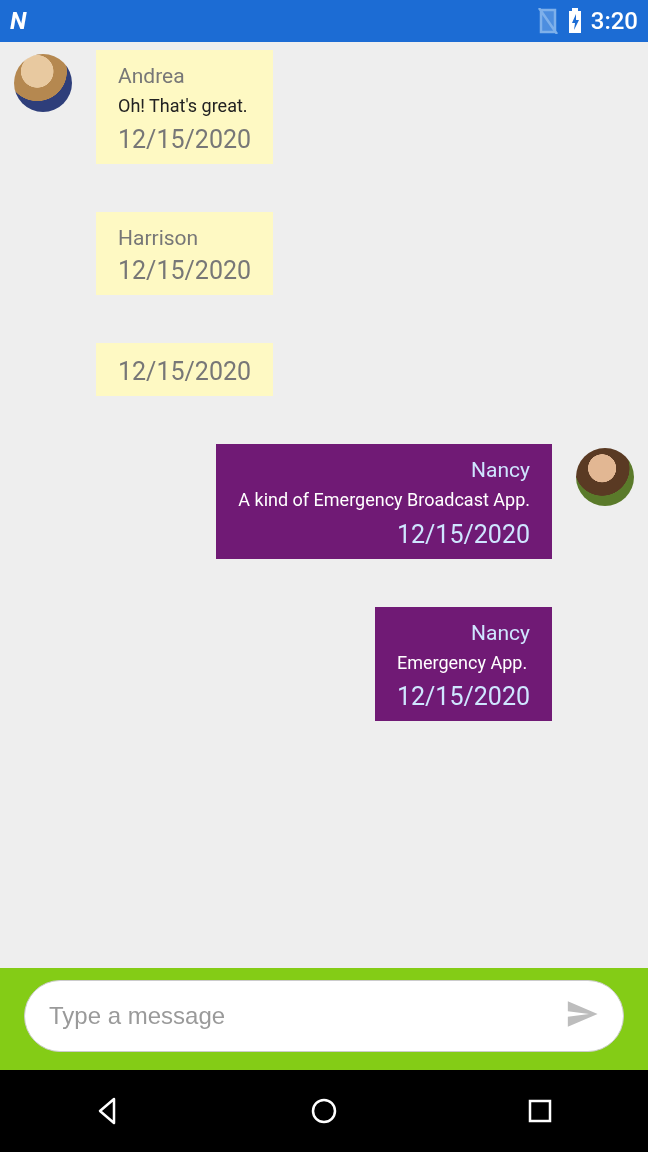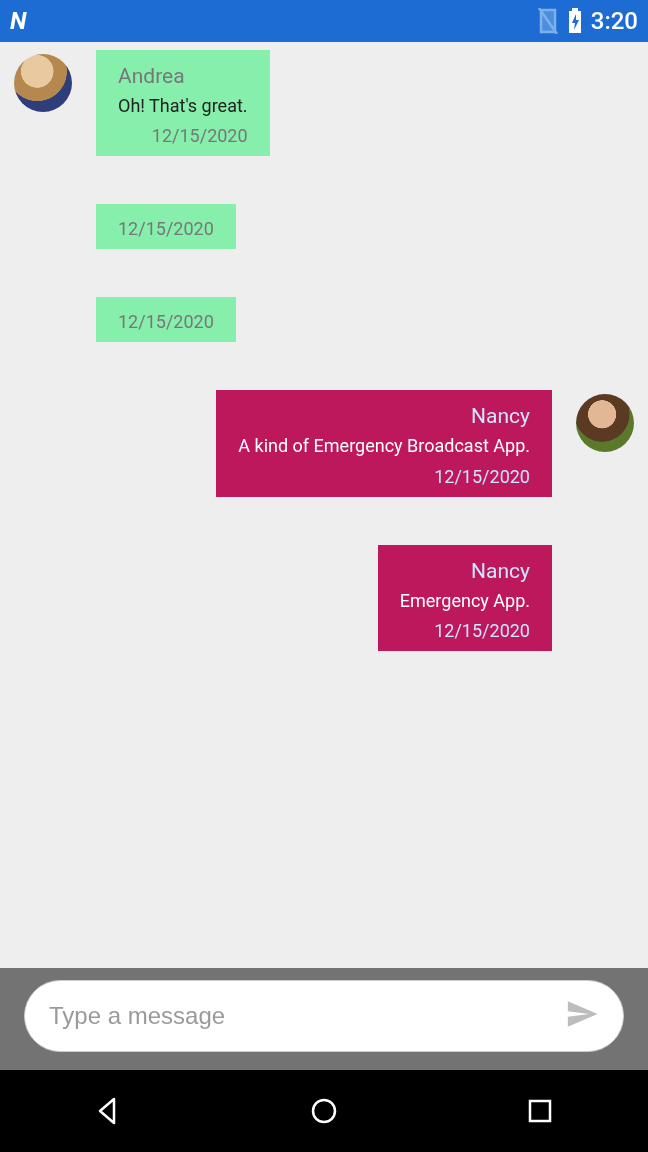--- a/index.html
+++ b/index.html
@@ -38,53 +38,53 @@
   }
   .avatar {
     width: 58px; height: 58px; border-radius: 50%;
     position: absolute;
     top: 4px;
     overflow: hidden;
   }
   .avatar.left { left: 0; }
   .avatar.right { right: 0; }
   .bubble {
-    background: #86efac;
+    background: #fef9c3;
     padding: 14px 22px 10px 22px;
     display: inline-block;
     max-width: 500px;
   }
   .row-left { padding-left: 82px; text-align: left; }
   .row-right { padding-right: 82px; text-align: right; }
   .row-right .bubble { text-align: left; }
-  .bubble.outgoing { background: #be185d; color: #fff; }
+  .bubble.outgoing { background: #701a75; color: #fff; }
   .sender {
     font-size: 21px;
     color: #777;
     margin-bottom: 6px;
   }
   .bubble.outgoing .sender { color: #cfe6ff; text-align: right; }
   .msg-text {
     font-size: 18px;
     color: #222;
     line-height: 1.3;
     margin-bottom: 8px;
   }
   .bubble.outgoing .msg-text { color: #fff; }
   .ts {
-    font-size: 18px;
+    font-size: 25px;
     color: #777;
     text-align: right;
   }
   .bubble.outgoing .ts { color: #cfe6ff; }
   .gap { height: 40px; }
 
   .input-bar {
     padding: 12px 24px 18px 24px;
-    background: #737373;
+    background: #84cc16;
   }
   .input-pill {
     border: 1px solid #ccc;
     border-radius: 38px;
     height: 72px;
     display: flex;
     align-items: center;
     padding: 0 24px;
     background: #fff;
   }
@@ -144,20 +144,21 @@
       <div class="sender">Andrea</div>
       <div class="msg-text">Oh! That's great.</div>
       <div class="ts">12/15/2020</div>
     </div>
   </div>
 
   <div class="gap"></div>
 
   <div class="msg-row row-left">
     <div class="bubble">
+      <div class="sender">Harrison</div>
       <div class="ts">12/15/2020</div>
     </div>
   </div>
 
   <div class="gap"></div>
 
   <div class="msg-row row-left">
     <div class="bubble" style="max-width:400px">
       <div class="ts">12/15/2020</div>
     </div>

